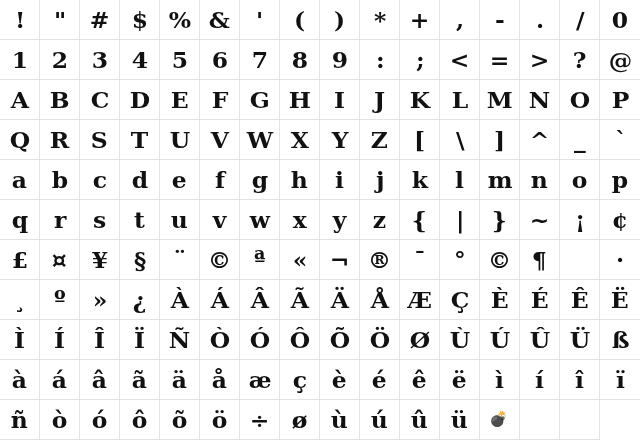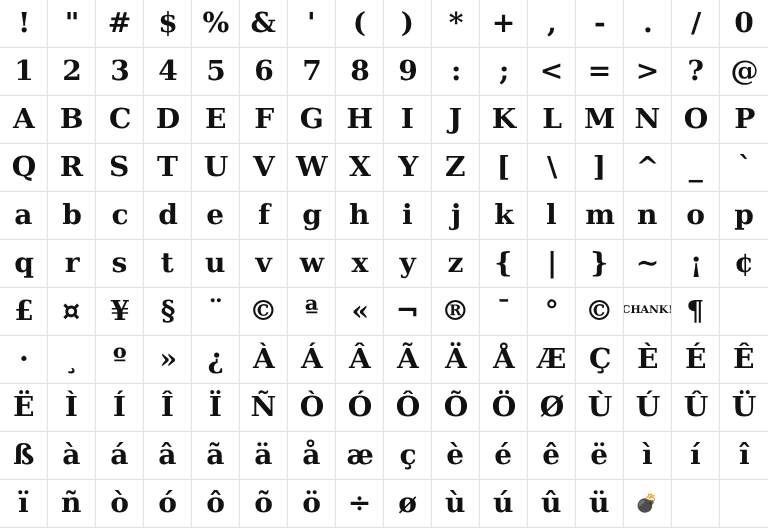--- a/index.html
+++ b/index.html
@@ -379,23 +379,20 @@
     <div class="glyph-cell">
       <span class="glyph">¯</span>
     </div>
     <div class="glyph-cell">
       <span class="glyph">°</span>
     </div>
     <div class="glyph-cell">
       <span class="glyph">©</span>
     </div>
     <div class="glyph-cell">
-      <span class="glyph small">CHANK!</span>
-    </div>
-    <div class="glyph-cell">
       <span class="glyph">¶</span>
     </div>
     <div class="glyph-cell">
       <span class="glyph"></span>
     </div>
     <div class="glyph-cell">
       <span class="glyph">·</span>
     </div>
     <div class="glyph-cell">
       <span class="glyph">¸</span>

